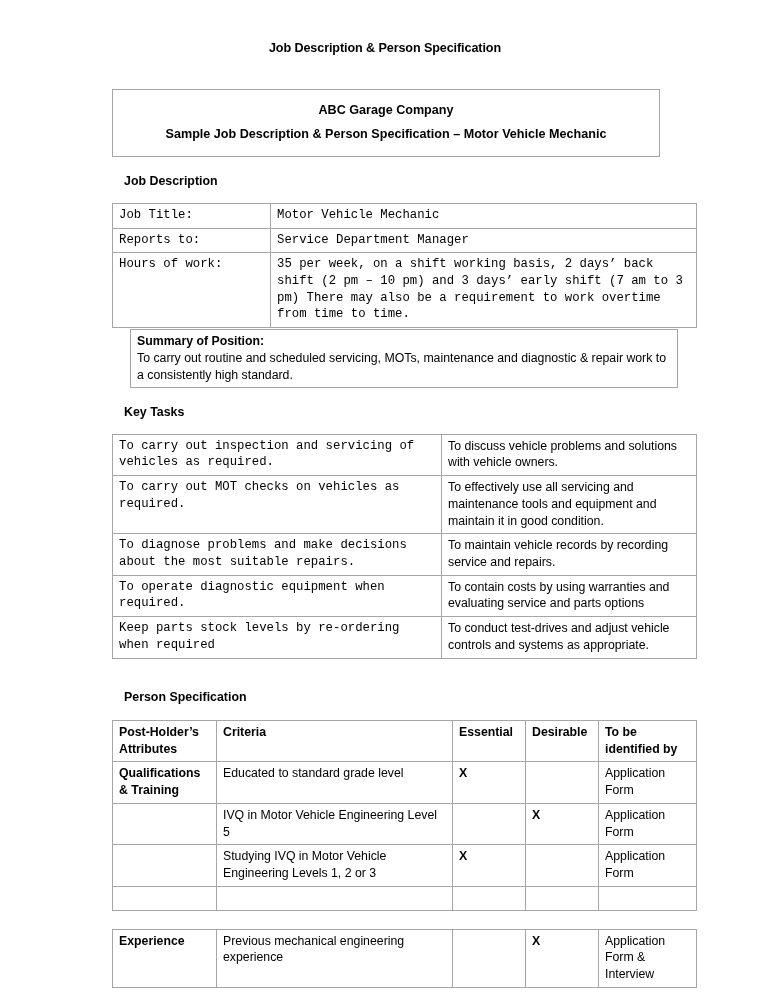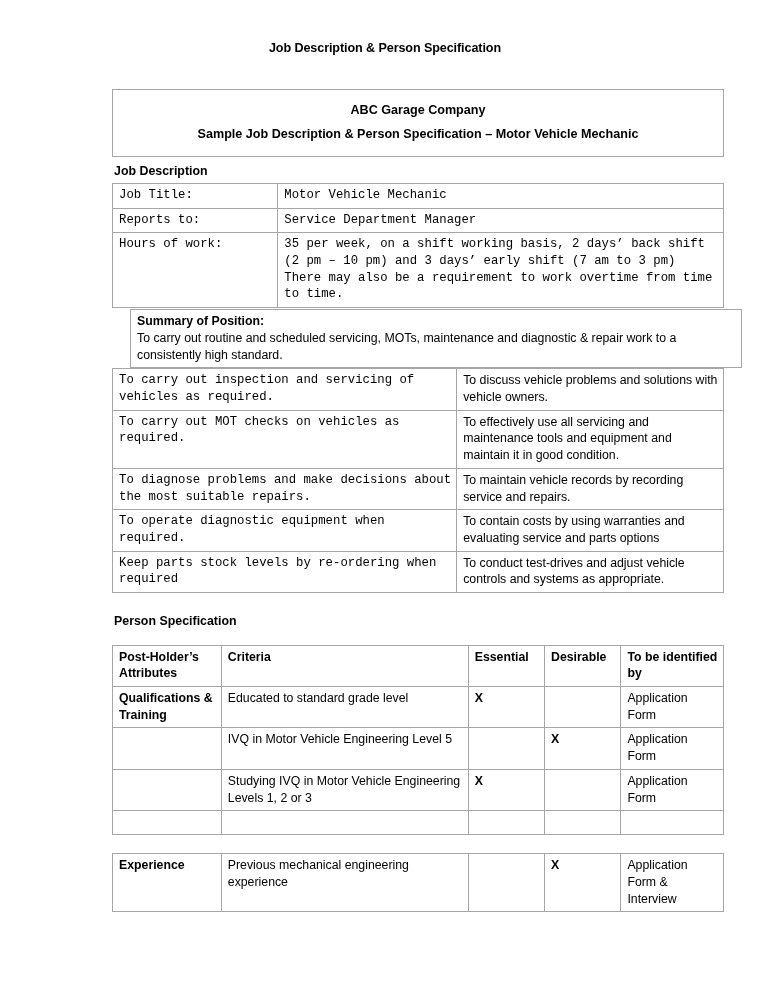--- a/index.html
+++ b/index.html
@@ -29,21 +29,21 @@
     text-align: center;
     font-weight: bold;
     font-size: 12.6px;
     margin: 0;
     padding-top: 40px;
     letter-spacing: -0.1px;
   }
 
   
   table.doc {
-    width: 612px;
+    width: 548px;
     border-collapse: collapse;
     table-layout: fixed;
     margin: 0;
   }
   table.doc td {
     border: 1px solid #a6a6a6;
     padding: 3px 5px 4px 6px;
     vertical-align: top;
     font-size: 12.3px;
     line-height: 1.36;
@@ -58,21 +58,21 @@
     text-align: center;
     font-weight: bold;
     padding: 9px 6px 10px 6px;
     line-height: 1.9;
     font-size: 12.6px;
   }
 
   .section-label {
     font-weight: bold;
     font-size: 12.4px;
-    margin: 0;
+    margin: 10px;
     padding: 6px 0 3px 2px;
   }
 
   .jd-wrap { margin-top: 0; }
   .summary-wrap { margin-top: 1px; padding-left: 18px; }
   .kt-wrap { margin-top: 0px; }
   .ps-wrap { margin-top: 12px; }
   .exp-wrap { margin-top: 18px; }
 
   .person-spec-label { padding-top: 20px; }
@@ -132,20 +132,21 @@
           <tr>
         <td>
           <div style="font-weight:bold">Summary of Position:</div>
           <div>To carry out routine and scheduled servicing, MOTs, maintenance and diagnostic &amp; repair work to a consistently high standard.</div>
         </td>
       </tr>
     </tbody>
       </table>
   </div>
 
+  <div class="section-label">Key Tasks</div>
 
   <div class="kt-wrap">
     <table class="doc">
       <colgroup>
           <col style="width:329px">
           <col style="width:255px">
         </colgroup>
       <tbody>
         <tr>
           <td class="mid">To carry out inspection and servicing of vehicles as required.</td>

